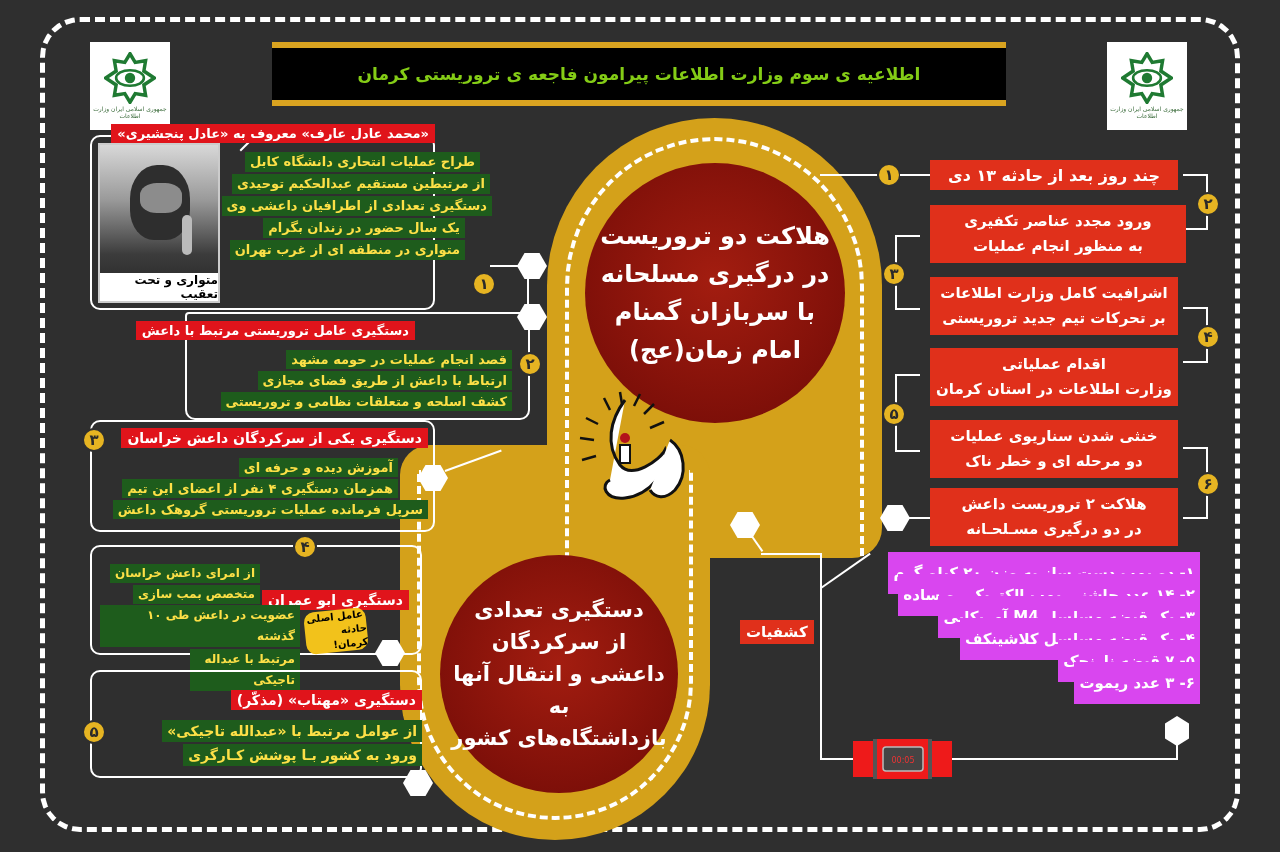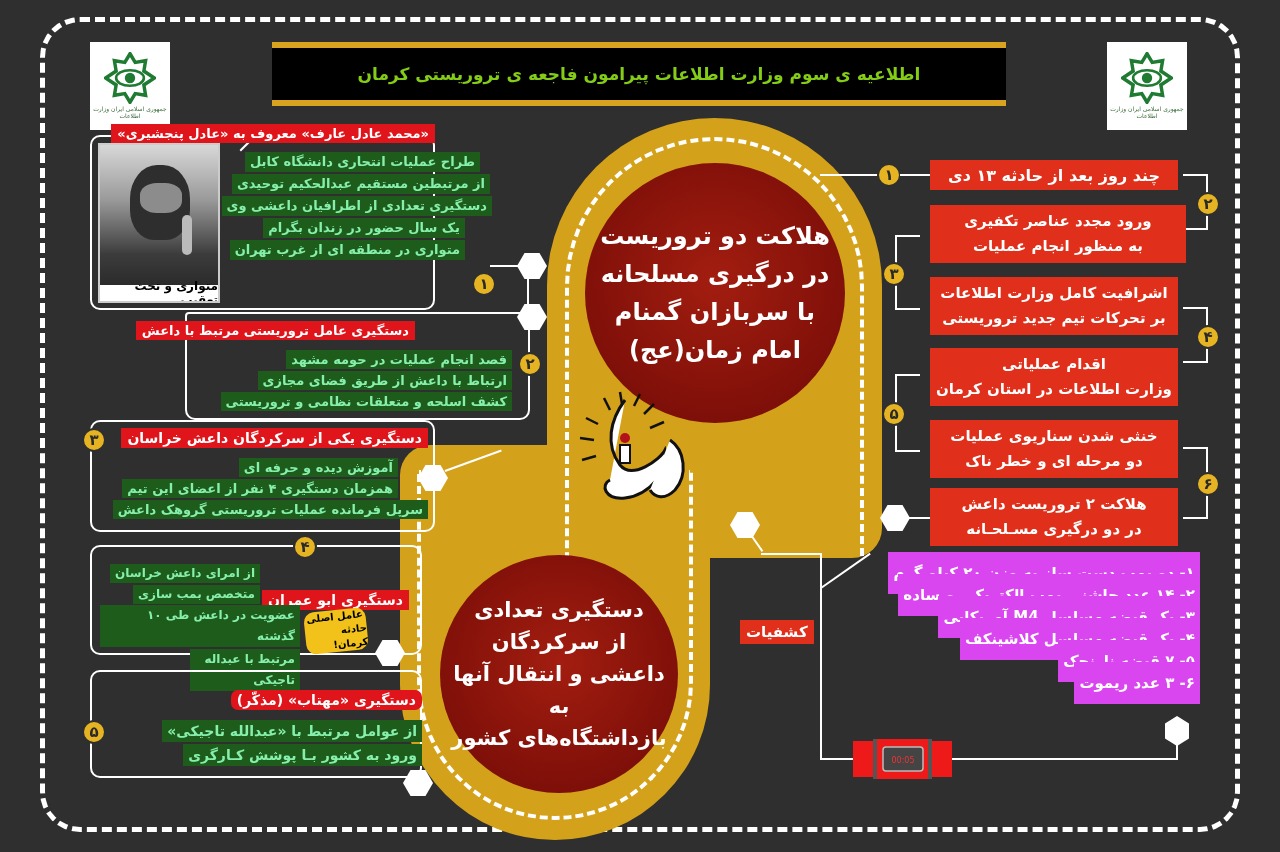--- a/index.html
+++ b/index.html
@@ -62,21 +62,21 @@
   
   .box {
     position: absolute; border: 2px solid #fff; border-radius: 10px;
   }
   .red-label {
     position: absolute; background: #e0141b; color: #fff; font-weight: bold;
     direction: rtl; padding: 2px 6px; white-space: nowrap;
   }
   .lines { position: absolute; direction: rtl; }
   .lines .row { display: block; text-align: right; margin-bottom: 2px; }
-  .lines .row span { background: #1e5c1c; color: #86efac; font-weight: bold; padding: 0 5px; display: inline-block; }
+  .lines .row span { background: #1e5c1c; color: #fde047; font-weight: bold; padding: 0 5px; display: inline-block; }
 
   .num-badge {
     position: absolute; width: 24px; height: 24px; border-radius: 50%;
     background: #e6b422; border: 2px solid #2f2f2f; color: #2a2a2a; font-weight: bold;
     font-size: 15px; display: flex; align-items: center; justify-content: center;
   }
   .hex {
     position: absolute; width: 30px; height: 26px; background: #fff;
     clip-path: polygon(25% 0, 75% 0, 100% 50%, 75% 100%, 25% 100%, 0 50%);
   }
@@ -92,21 +92,21 @@
     background: #2e2e2e;
   }
   .photo .face {
     position: absolute; left: 40px; top: 38px; width: 42px; height: 30px; border-radius: 40%;
     background: #8c8c8c;
   }
   .photo .finger {
     position: absolute; left: 82px; top: 70px; width: 10px; height: 40px; background: #bbb; border-radius: 5px;
   }
   .photo .caption {
-    position: absolute; left: 0; right: 0; bottom: 0; height: 16px; background: #fff;
+    position: absolute; left: 0; right: 0; bottom: 0; height: 28px; background: #fff;
     color: #000; font-weight: bold; font-size: 12px; direction: rtl;
     display: flex; align-items: center; justify-content: center;
   }
 
   
   .rbox {
     position: absolute; background: #e0301b; color: #fff; font-weight: bold; direction: rtl;
     display: flex; align-items: center; justify-content: center; text-align: center;
     white-space: pre-line; font-size: 15px; line-height: 25px;
   }
@@ -251,21 +251,21 @@
   <div class="row"><span>عضویت در داعش طی ۱۰ گذشته</span></div>
   <div class="row" style="margin-left:90px;"><span>مرتبط  با عبداله تاجیکی</span></div>
 </div>
 <div class="tag-yellow">
   <div>عامل اصلی</div>
   <div>حادثه کرمان!</div>
 </div>
 <div class="hex" style="left:375px;top:640px;"></div>
 
 <div class="box" style="left:90px;top:670px;width:332px;height:108px;"></div>
-<div class="red-label" style="right:858px;top:690px;font-size:14px;border-radius:7px;">دستگیری «مهتاب» (مذکّر)</div>
+<div class="red-label" style="right:858px;top:690px;font-size:14px;">دستگیری «مهتاب» (مذکّر)</div>
 <div class="lines" style="right:858px;top:720px;font-size:14px;line-height:22px;">
   <div class="row"><span>از عوامل مرتبط با «عبدالله تاجیکی»</span></div>
   <div class="row"><span>ورود به کشور بـا پوشش کـارگری</span></div>
 </div>
 <div class="num-badge" style="left:82px;top:720px;">۵</div>
 <div class="hex" style="left:403px;top:770px;"></div>
 
 <div class="wire" style="left:820px;top:174px;width:60px;height:2px;"></div>
 <div class="num-badge" style="left:877px;top:163px;">۱</div>
 <div class="wire" style="left:900px;top:174px;width:30px;height:2px;"></div>

